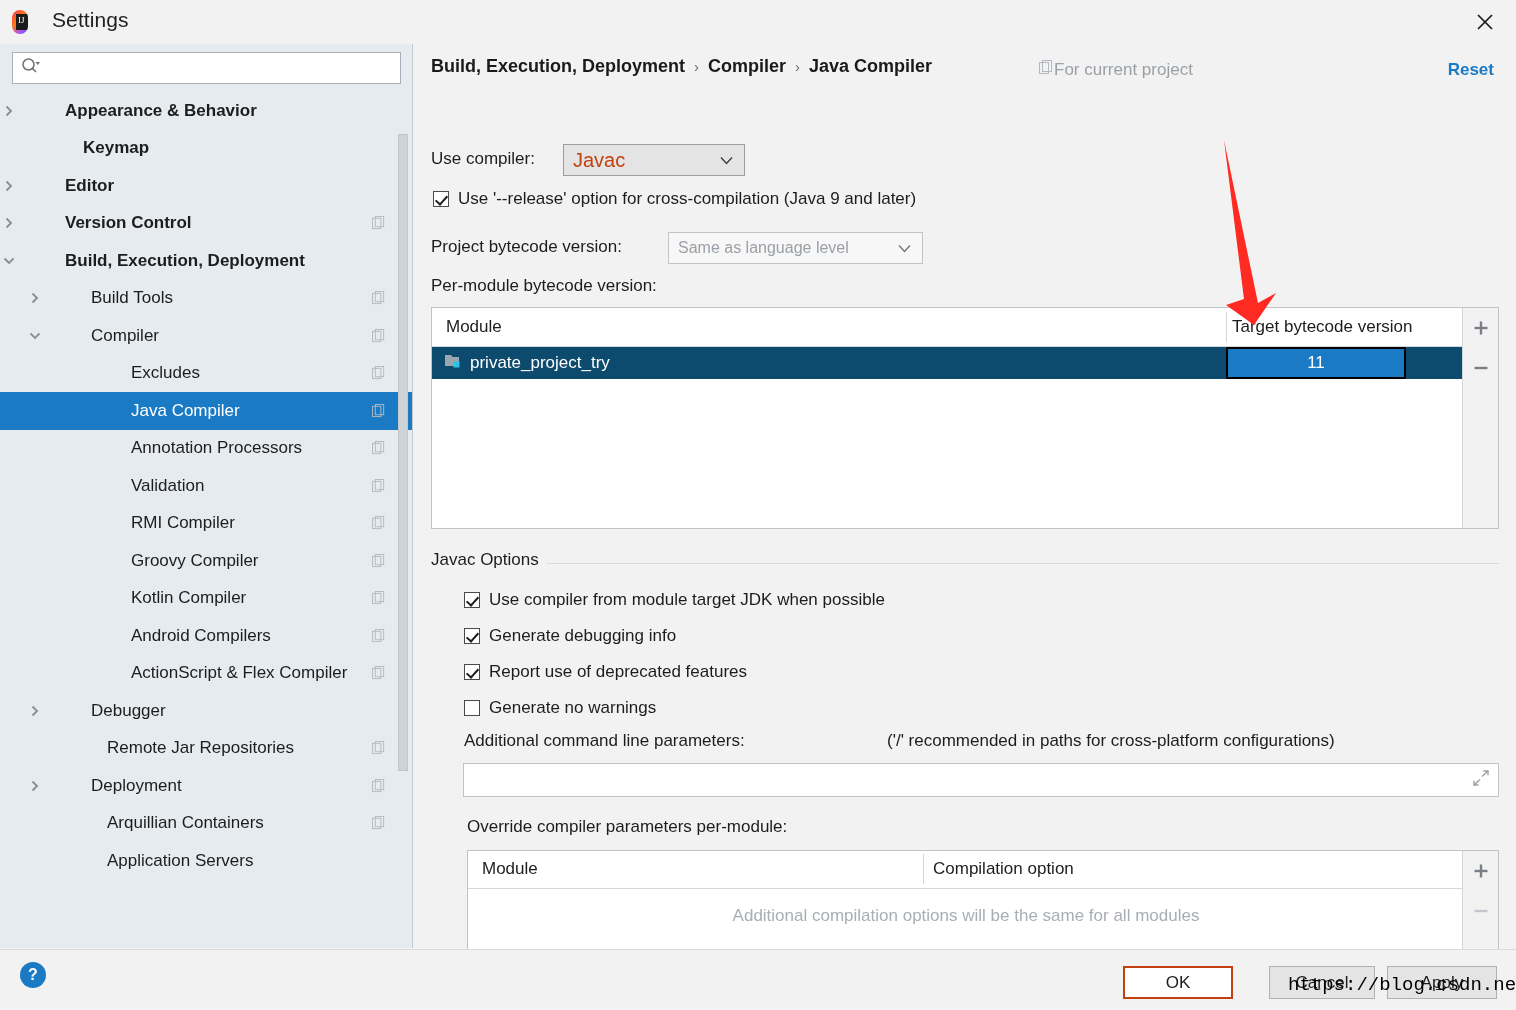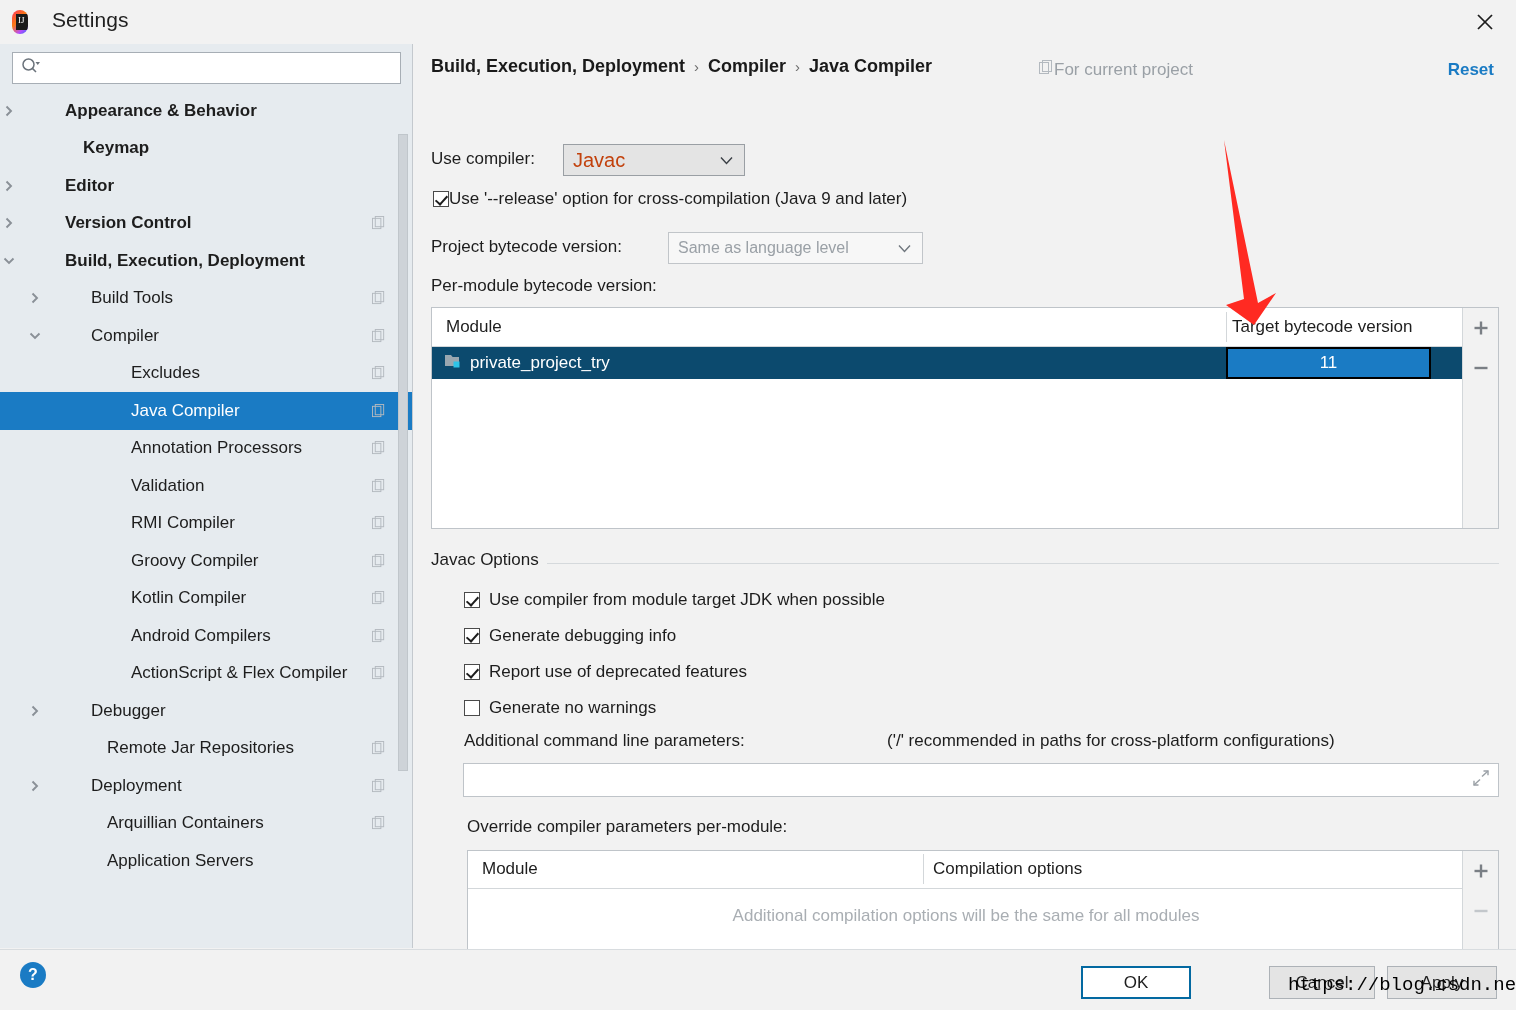--- a/index.html
+++ b/index.html
@@ -128,21 +128,21 @@
     background: #e4e4e4; border: 1px solid #9a9fa4; box-sizing: border-box;
     display: flex; align-items: center; cursor: pointer;
   }
   #use-compiler-select .val {
     font-size: 20px; color: #c2410c; margin-left: 9px; flex: 1;
   }
   #use-compiler-select .chev { margin-right: 11px; }
 
   #release-check-row {
     position: absolute; left: 19px; top: 145px;
-    display: flex; align-items: center; cursor: pointer;
+    display: flex; align-items: center; gap: 9px; cursor: pointer;
   }
 
   .cbox {
     width: 16px; height: 16px; border: 1px solid #4a4a4a; background: #fff;
     box-sizing: border-box; position: relative; flex: none;
   }
   .cbox.checked::after {
     content: ""; position: absolute; left: 4px; top: 1px;
     width: 5px; height: 10px; border: solid #1d1d1d;
     border-width: 0 2px 2px 0; transform: rotate(42deg);
@@ -180,21 +180,21 @@
     position: absolute; left: 794px; top: 4px; width: 1px; height: 30px;
     background: #d3d7da;
   }
   #pm-row {
     position: relative; height: 32px; background: #0c4a6e;
     display: flex; align-items: center;
   }
   #pm-row .folder { margin-left: 12px; margin-right: 8px; display: block; }
   #pm-row .mname { font-size: 17px; color: #ffffff; }
   #pm-cell {
-    position: absolute; left: 794px; top: 0px; width: 205px; height: 32px;
+    position: absolute; left: 794px; top: 0px; width: 180px; height: 32px;
     border: 2px solid #000000; box-sizing: border-box;
     background: #1a7bc4; display: flex; align-items: center; justify-content: center;
   }
   #pm-cell .v { font-size: 17px; color: #ffffff; }
   #pm-side {
     position: absolute; right: 0; top: 0; width: 36px; height: 220px;
     background: #f2f2f2; border-left: 1px solid #d3d7da; box-sizing: border-box;
   }
   .side-btn {
     width: 36px; height: 40px; display: flex; align-items: center;
@@ -269,22 +269,22 @@
     display: flex; align-items: center; justify-content: center;
     font-size: 16px; font-weight: bold; cursor: pointer;
   }
   .dlg-btn {
     position: absolute; top: 16px; height: 33px;
     display: flex; align-items: center; justify-content: center;
     font-size: 17px; color: #1d1d1d; cursor: pointer;
     background: #e4e4e4; border: 1px solid #adb2b7; box-sizing: border-box;
   }
   #btn-ok {
-    left: 1081px; width: 110px;
-    background: #ffffff; border: 2px solid #0369a1;
+    left: 1123px; width: 110px;
+    background: #ffffff; border: 2px solid #c2410c;
   }
   #btn-cancel { left: 1269px; width: 106px; }
   #btn-apply  { left: 1387px; width: 110px; }
   #btn-apply .mn { text-decoration: underline; }
 
   #watermark {
     position: absolute; left: 1288px; top: 974px;
     font-size: 19px; color: #000000; white-space: nowrap;
     font-family: Liberation Mono, monospace;
     pointer-events: none;
@@ -611,21 +611,21 @@
         </svg>
       </span>
     </div>
 
     <div id="override-label" class="row-label">Override compiler parameters per-module:</div>
 
     <div id="ov-table">
       <div id="ov-head">
         <div class="col-div"></div>
         <span class="h1">Module</span>
-        <span class="h2">Compilation options</span>
+        <span class="h2">Compilation option</span>
       </div>
       <div id="ov-empty">Additional compilation options will be the same for all modules</div>
       <div id="ov-side">
         <div class="side-btn">
           <svg width="18" height="18" viewBox="0 0 18 18">
             <line x1="9" y1="2.5" x2="9" y2="15.5" stroke="#7a7f85" stroke-width="2.4"></line>
             <line x1="2.5" y1="9" x2="15.5" y2="9" stroke="#7a7f85" stroke-width="2.4"></line>
           </svg>
         </div>
         <div class="side-btn">

